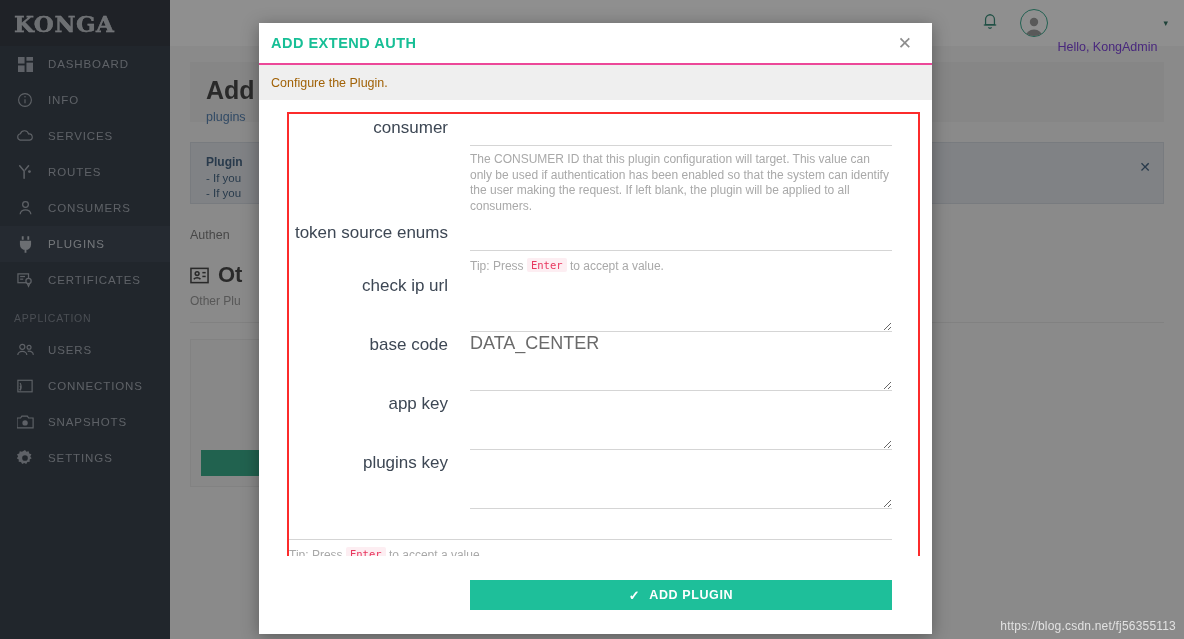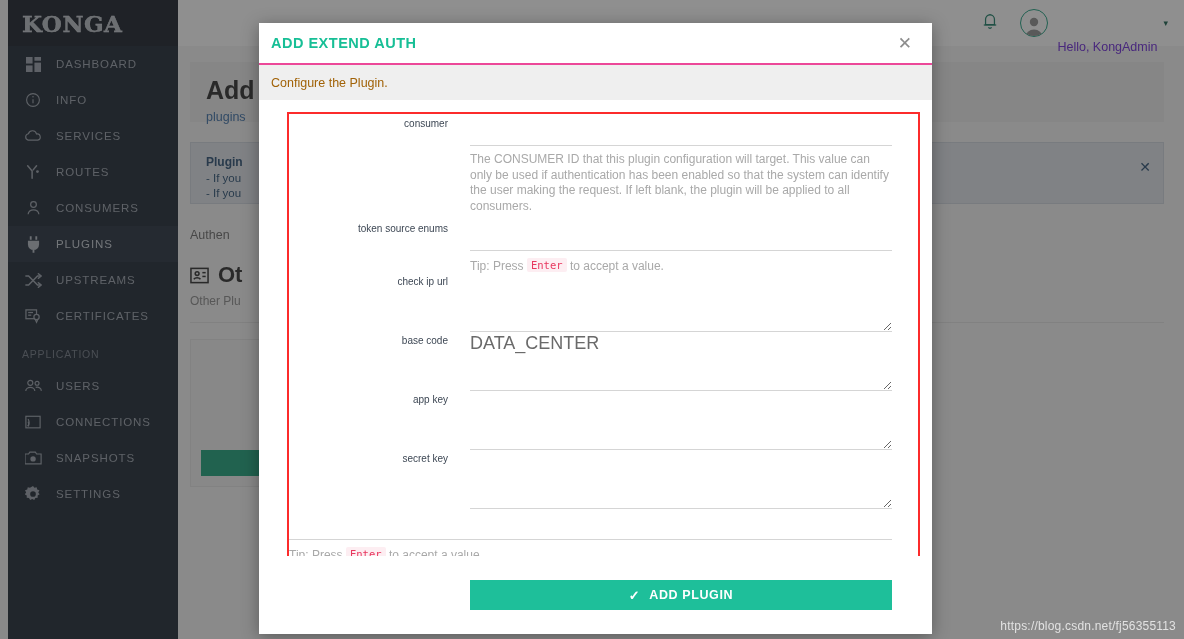--- a/index.html
+++ b/index.html
@@ -7,21 +7,21 @@
     width: 1184px; height: 639px;
     overflow: hidden;
     font-family: "Liberation Sans", sans-serif;
     background: #ffffff;
   }
 
   #app { position: relative; width: 1184px; height: 639px; background:#f2f2f2; }
 
   
   .sidebar {
-    position: absolute; left: 8px; top: 0;
+    position: absolute; left: 0; top: 0;
     width: 170px; height: 639px;
     background: #1b2430;
     z-index: 5;
   }
   .brand {
     height: 46px;
     display: flex; align-items: center;
     padding-left: 14px;
     background: #161d27;
   }
@@ -193,21 +193,21 @@
     padding: 16px 40px 0 30px;
     overflow: hidden;
   }
 
   .row { display: flex; margin-bottom: 1px; }
   .row-label {
     width: 181px; flex: 0 0 181px;
     text-align: right;
     padding-right: 22px;
     padding-top: 2px;
-    font-size: 10px;
+    font-size: 17px;
     color: #3d4754;
   }
   .row-field { flex: 1 1 auto; min-width: 0; }
 
   .uline-input {
     width: 100%;
     height: 30px;
     border: none;
     border-bottom: 1px solid #d5d5d5;
     outline: none;
@@ -353,31 +353,20 @@
 
     <div class="nav-item active">
       <span class="nav-ico">
         <svg width="13" height="17" viewBox="0 0 14 18" fill="#b3bac3">
             <path d="M3 0 h2 v4 h-2z M9 0 h2 v4 h-2z M1 5 h12 v4 a6 6 0 0 1 -12 0z M6 12 h2 v6 h-2z"></path>
           </svg>
       </span>
       <span>PLUGINS</span>
     </div>
 
-    <div class="nav-item">
-      <span class="nav-ico">
-        <svg width="17" height="15" viewBox="0 0 19 16" fill="none" stroke="#98a0ab" stroke-width="1.7" stroke-linecap="round">
-            <path d="M1 3 h3 l10 10 h3"></path>
-            <path d="M1 13 h3 l10 -10 h3"></path>
-            <path d="M15 0.5 L18 3 L15 5.5"></path>
-            <path d="M15 10.5 L18 13 L15 15.5"></path>
-          </svg>
-      </span>
-      <span>UPSTREAMS</span>
-    </div>
 
     <div class="nav-item">
       <span class="nav-ico">
         <svg width="16" height="15" viewBox="0 0 18 17" fill="none" stroke="#98a0ab" stroke-width="1.4">
             <rect x="1" y="1" width="12" height="10"></rect>
             <circle cx="13" cy="9" r="3" fill="#1b2430"></circle>
             <path d="M11.5 11.5 L13 15 L14.5 11.5"></path>
             <line x1="3.5" y1="4" x2="9" y2="4"></line>
             <line x1="3.5" y1="7" x2="7" y2="7"></line>
           </svg>
@@ -541,21 +530,21 @@
         </div>
 
         <div class="row">
           <div class="row-label">app key</div>
           <div class="row-field">
             <textarea class="uline-area" style=""></textarea>
           </div>
         </div>
 
         <div class="row">
-          <div class="row-label">secret key</div>
+          <div class="row-label">plugins key</div>
           <div class="row-field">
             <textarea class="uline-area" style=""></textarea>
           </div>
         </div>
 
         <div class="row">
           <div class="row-field">
             <input class="uline-input" type="text" value="" style="">
             <div class="tip">
               <span>Tip: Press</span>

